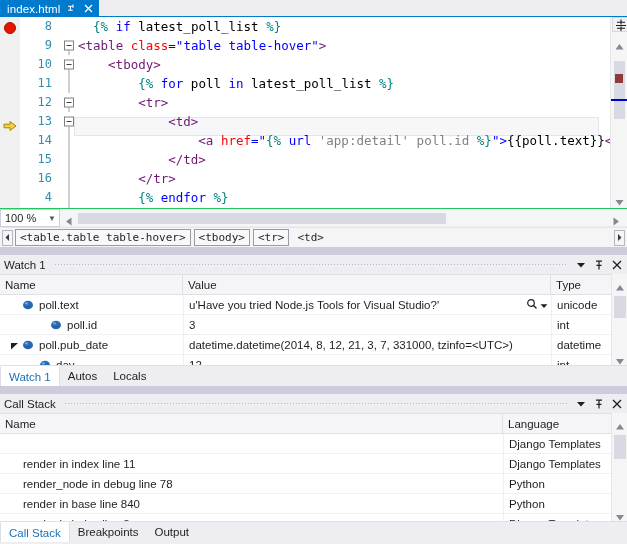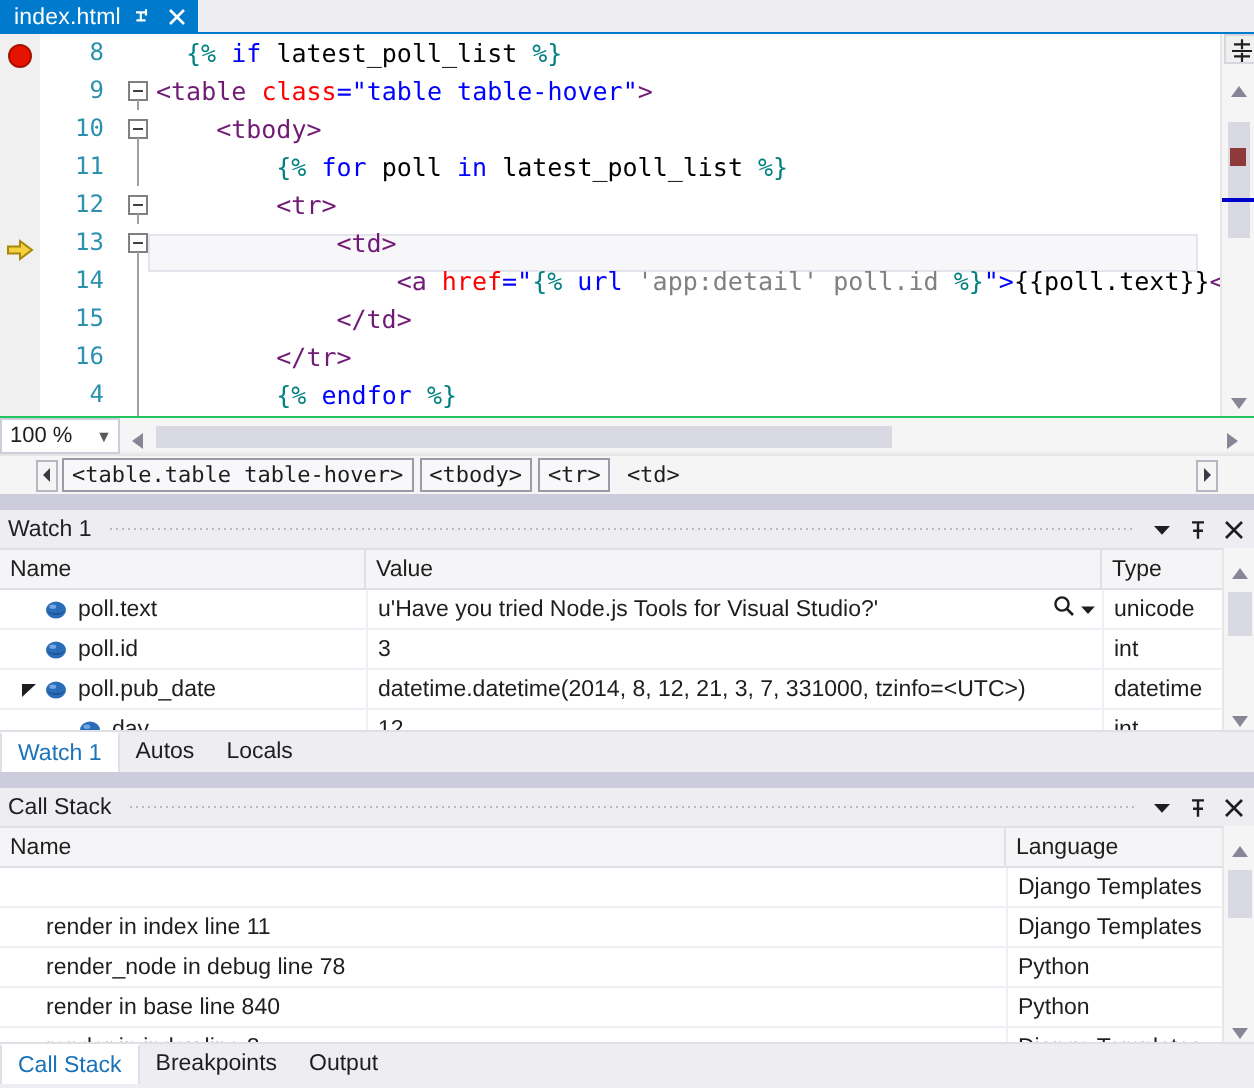--- a/index.html
+++ b/index.html
@@ -122,21 +122,21 @@
   .hs-right { position: absolute; right: 6px; top: 4px; width: 10px; height: 11px; }
   .hs-thumb {
     position: absolute; left: 78px; top: 4px; width: 368px; height: 11px;
     background: #d9d9e3;
   }
 
   
   .bcbar {
     position: absolute; left: 0; top: 227px; width: 627px; height: 20px;
     background: #f5f5f5; border-top: 1px solid #e6e6e6;
-    display: flex; align-items: center; padding: 0 18px;
+    display: flex; align-items: center; padding: 0 2px;
   }
   .bc-nav {
     width: 11px; height: 16px; border: 1px solid #b6b6c3; background: #f5f5f5;
     display: flex; align-items: center; justify-content: center;
     flex: 0 0 auto; margin-right: 2px;
   }
   .bc-nav.right { margin-left: auto; margin-right: 0; }
   .bc-item {
     font-family: "DejaVu Sans Mono", monospace;
     font-size: 11px; color: #1e1e1e;
@@ -403,21 +403,21 @@
                 <span><svg viewBox="0 0 8 6" width="8" height="6">
                     <path d="M0.6 1.2 L4 5 L7.4 1.2 Z" fill="#1e1e1e"></path>
                   </svg></span>
               </span>
             </div>
             <div class="gcell tcol" style="left: 551px; width: 60px;">
               <span>unicode</span>
             </div>
           </div>
           <div class="grow">
-            <div class="gcell" style="left: 0px; width: 183px;">
+            <div class="gcell" style="left: 0px; width: 183px; padding-left: 28px;">
               <span style="display: inline-block; width: 10px; flex: 0 0 auto;"></span>
               <span class="expander"></span>
               <span class="field-ico" style="margin-left: 3px;"><svg viewBox="0 0 12 12" width="12" height="12">
                   <ellipse cx="6" cy="6" rx="5" ry="4.3" fill="#2b6cb8"></ellipse>
                   <path d="M1.2 6.4 Q6 10.6 10.8 6.4 Q6 9.2 1.2 6.4 Z" fill="#1a4c88"></path>
                   <ellipse cx="4.4" cy="4.4" rx="1.7" ry="1.1" fill="#7fb2e8" opacity="0.85"></ellipse>
                 </svg></span>
               <span style="margin-left: 5px;">poll.id</span>
             </div>
             <div class="gcell vcol" style="left: 183px; width: 368px;">

